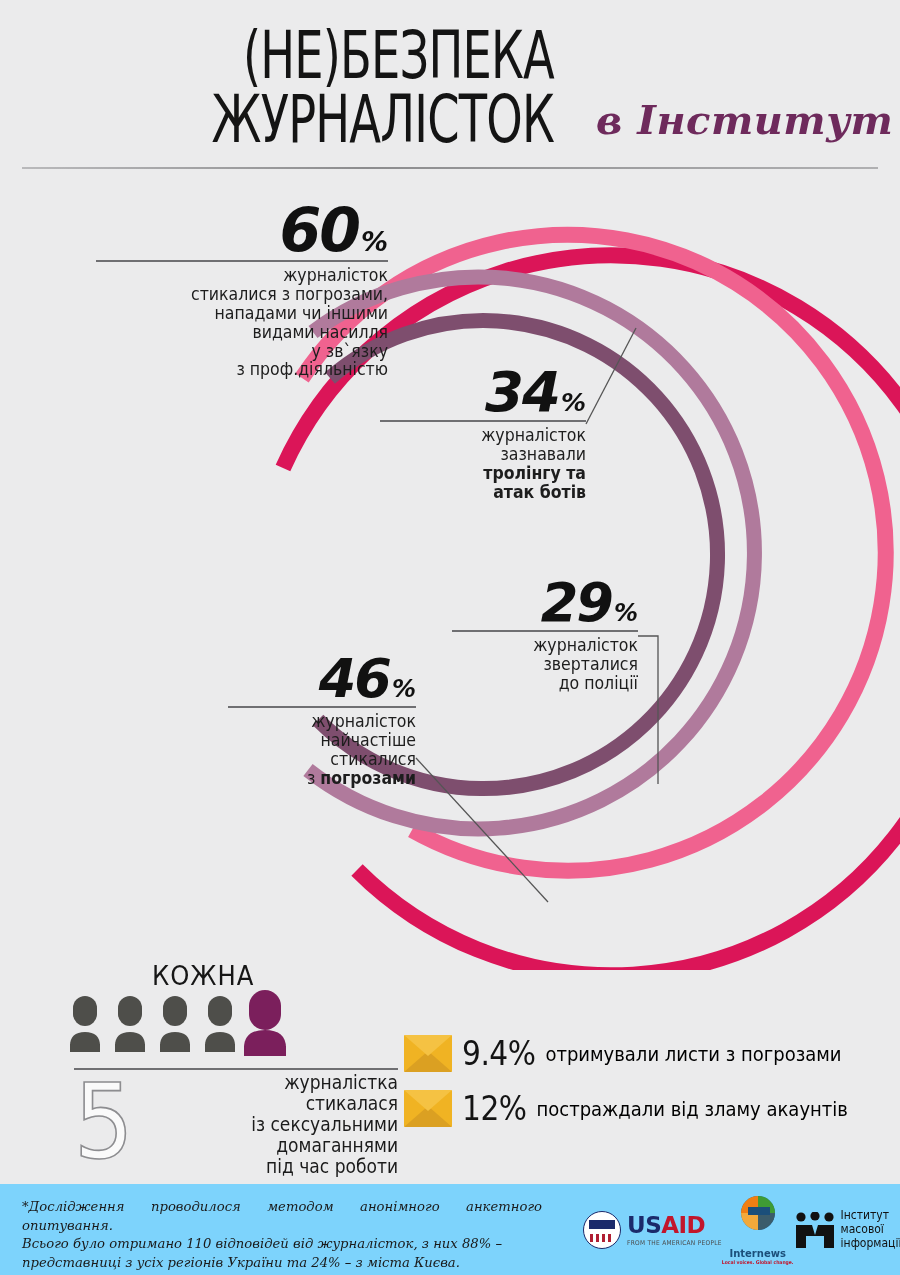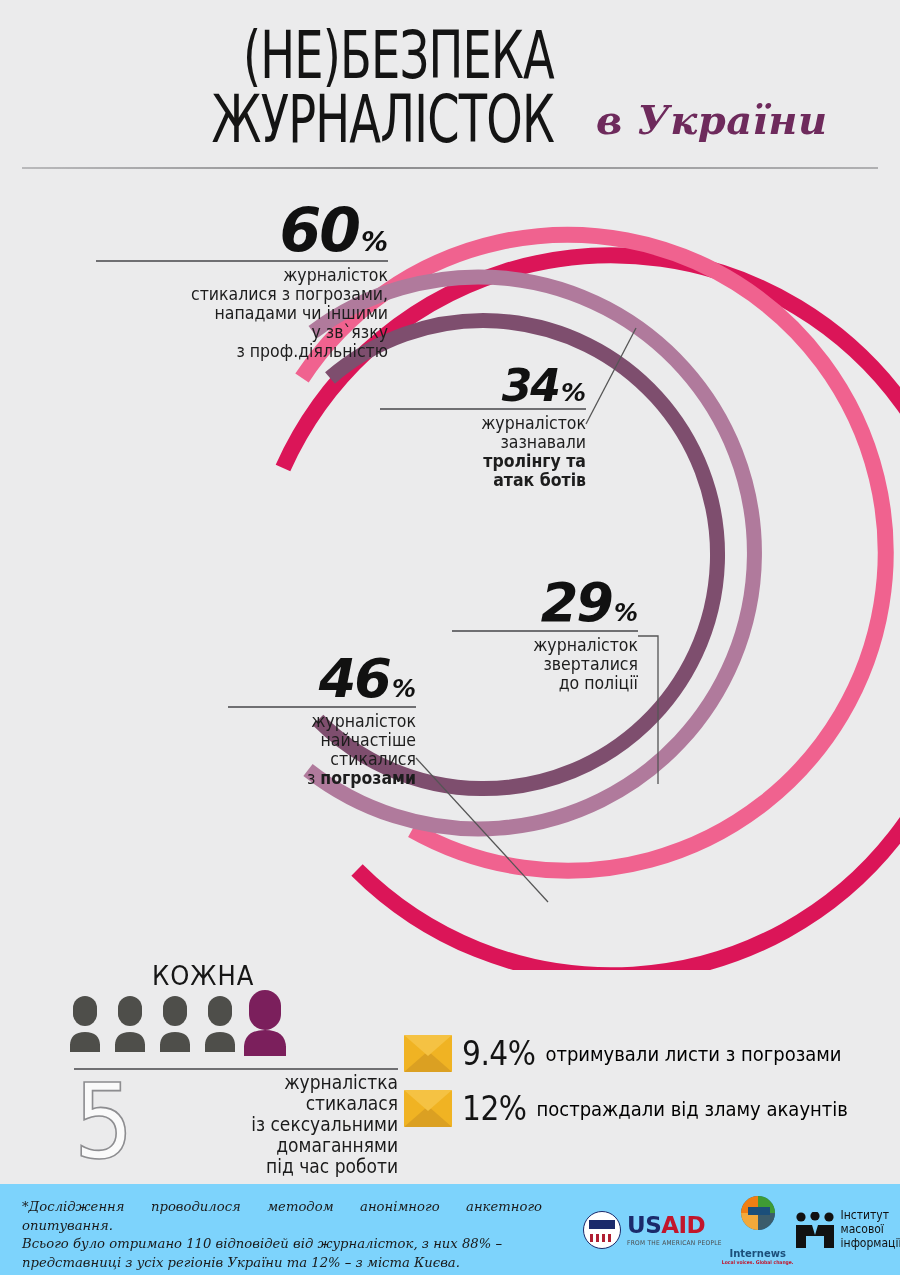--- a/index.html
+++ b/index.html
@@ -58,21 +58,21 @@
     font-size:17.5px;line-height:1.08;color:#1d1d1d;text-align:right;
     padding-top:4px;font-weight:400;
   }
   .stat .desc b{font-weight:700;}
 
   
   #stat-60{left:96px;top:200px;width:292px;}
   #stat-60 .num{font-size:60px;}
   #stat-60 .pct{font-size:27px;margin-left:2px;}
   #stat-34{left:380px;top:364px;width:206px;}
-  #stat-34 .num{font-size:44px;}
+  #stat-34 .num{font-size:56px;}
   #stat-34 .pct{font-size:25px;margin-left:2px;}
   #stat-29{left:452px;top:576px;width:186px;}
   #stat-29 .num{font-size:54px;}
   #stat-29 .pct{font-size:24px;margin-left:2px;}
   #stat-46{left:228px;top:652px;width:188px;}
   #stat-46 .num{font-size:54px;}
   #stat-46 .pct{font-size:24px;margin-left:2px;}
 
   
   .leaders{position:absolute;left:0;top:0;width:900px;height:1275px;pointer-events:none;}
@@ -147,21 +147,21 @@
 </head>
 <body>
 
 <div class="page">
 
   <div class="header">
     <div class="title-main">
       <div>(НЕ)БЕЗПЕКА</div>
       <div>ЖУРНАЛІСТОК</div>
     </div>
-    <div class="title-accent">в України</div>
+    <div class="title-accent">в Інститут</div>
     <div class="rule"></div>
   </div>
 
   <div class="arcs">
     <svg width="900" height="790" viewBox="0 0 900 790" xmlns="http://www.w3.org/2000/svg">
 
       <path d="M 283 288 A 360 360 0 1 1 357 690" fill="none" stroke="#db1558" stroke-width="16" stroke-linecap="butt"></path>
 
       <path d="M 302 198 A 318 318 0 1 1 412 650" fill="none" stroke="#f0628f" stroke-width="16" stroke-linecap="butt"></path>
 
@@ -183,20 +183,21 @@
   <div class="stat" id="stat-60">
     <div class="numline">
       <span class="num">60</span>
       <span class="pct">%</span>
     </div>
     <div class="underline"></div>
     <div class="desc">
       <div>журналісток</div>
       <div>стикалися з погрозами,</div>
       <div>нападами чи іншими</div>
+      <div>видами насилля</div>
       <div>у зв`язку</div>
       <div>з проф.діяльністю</div>
     </div>
   </div>
 
   <div class="stat" id="stat-34">
     <div class="numline">
       <span class="num">34</span>
       <span class="pct">%</span>
     </div>
@@ -302,21 +303,21 @@
       </span>
       <span class="mail-pct">12%</span>
       <span class="mail-txt">постраждали від зламу акаунтів</span>
     </div>
   </div>
 
   <div class="footer">
     <div class="footnote">
       <div>*Дослідження проводилося методом анонімного анкетного опитування.</div>
       <div>Всього було отримано 110 відповідей від журналісток, з них 88% –</div>
-      <div>представниці з усіх регіонів України та 12% – з міста Києва.</div>
+      <div>представниці з усіх регіонів України та 24% – з міста Києва.</div>
     </div>
 
     <div class="logos">
       <div class="logo-usaid">
         <span class="usaid-seal"></span>
         <span>
           <span class="usaid-word"><span class="us">US</span><span class="aid">AID</span></span>
           <span class="usaid-sub" style="display:block">FROM THE AMERICAN PEOPLE</span>
         </span>
       </div>

